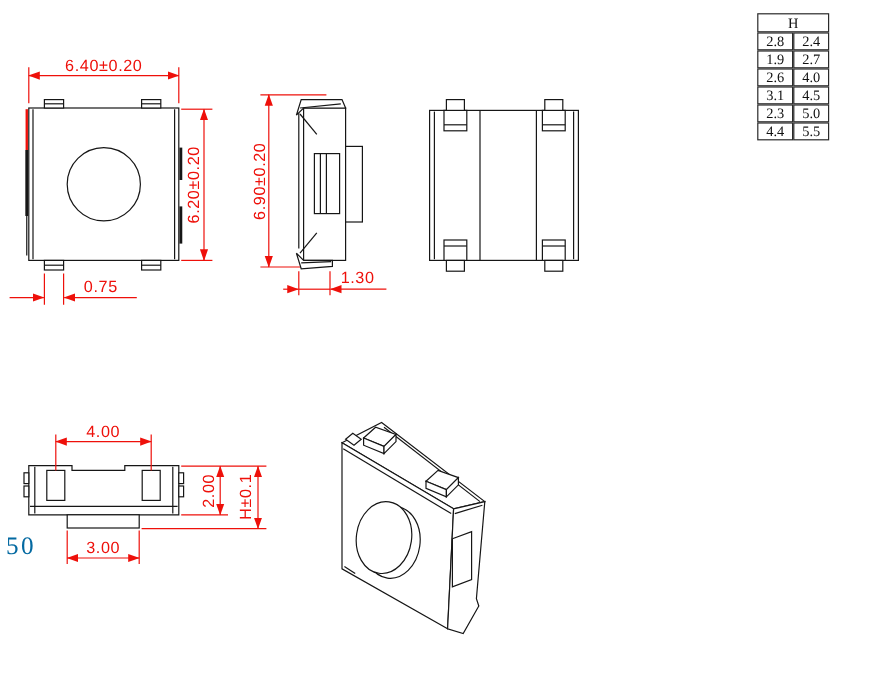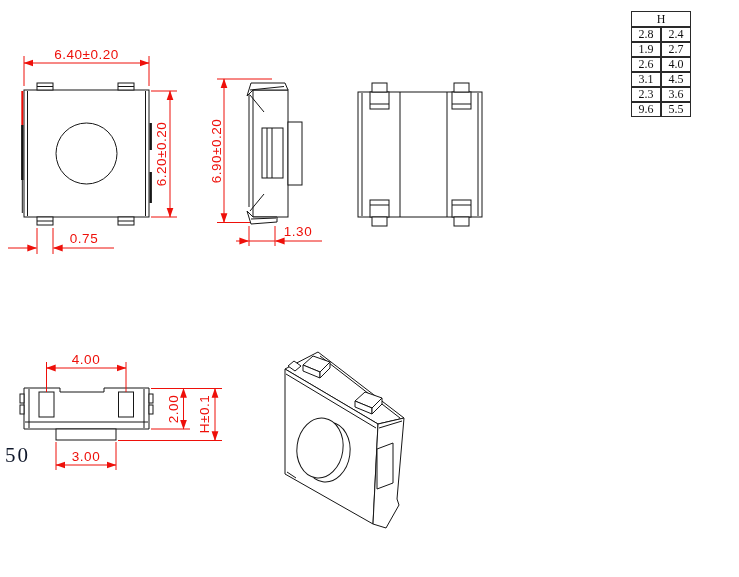--- a/index.html
+++ b/index.html
@@ -23,21 +23,21 @@
     font-family:"Liberation Serif",serif;font-size:12px;color:#111;
     background:#fff;
   }
   #h-table td{
     border:1px solid #2a2a2a;width:26px;height:13px;padding:0 1px;
     text-align:center;vertical-align:middle;line-height:13px;
   }
   #h-table td.hd{height:14px;}
   #sheet-number{
     position:absolute;left:5px;top:443px;
-    font-family:"Liberation Serif",serif;font-size:21px;color:#0f172a;letter-spacing:2px;
+    font-family:"Liberation Serif",serif;font-size:21px;color:#0369a1;letter-spacing:2px;
   }
 </style>
 </head>
 <body>
 
 <div id="sheet">
 
 <svg id="drawing" width="739" height="577" viewBox="0 0 739 577">
   <defs>
     <marker id="arr" viewBox="0 0 10 10" refX="9.2" refY="5" markerWidth="10" markerHeight="10" orient="auto-start-reverse" markerUnits="userSpaceOnUse">
@@ -242,24 +242,24 @@
     <tr>
       <td>2.6</td>
       <td>4.0</td>
     </tr>
     <tr>
       <td>3.1</td>
       <td>4.5</td>
     </tr>
     <tr>
       <td>2.3</td>
-      <td>3.6</td>
-    </tr>
-    <tr>
-      <td>9.6</td>
+      <td>5.0</td>
+    </tr>
+    <tr>
+      <td>4.4</td>
       <td>5.5</td>
     </tr>
   </tbody>
 </table>
 
 <div id="sheet-number">50</div>
 
 </div>
 
 </body></html>

